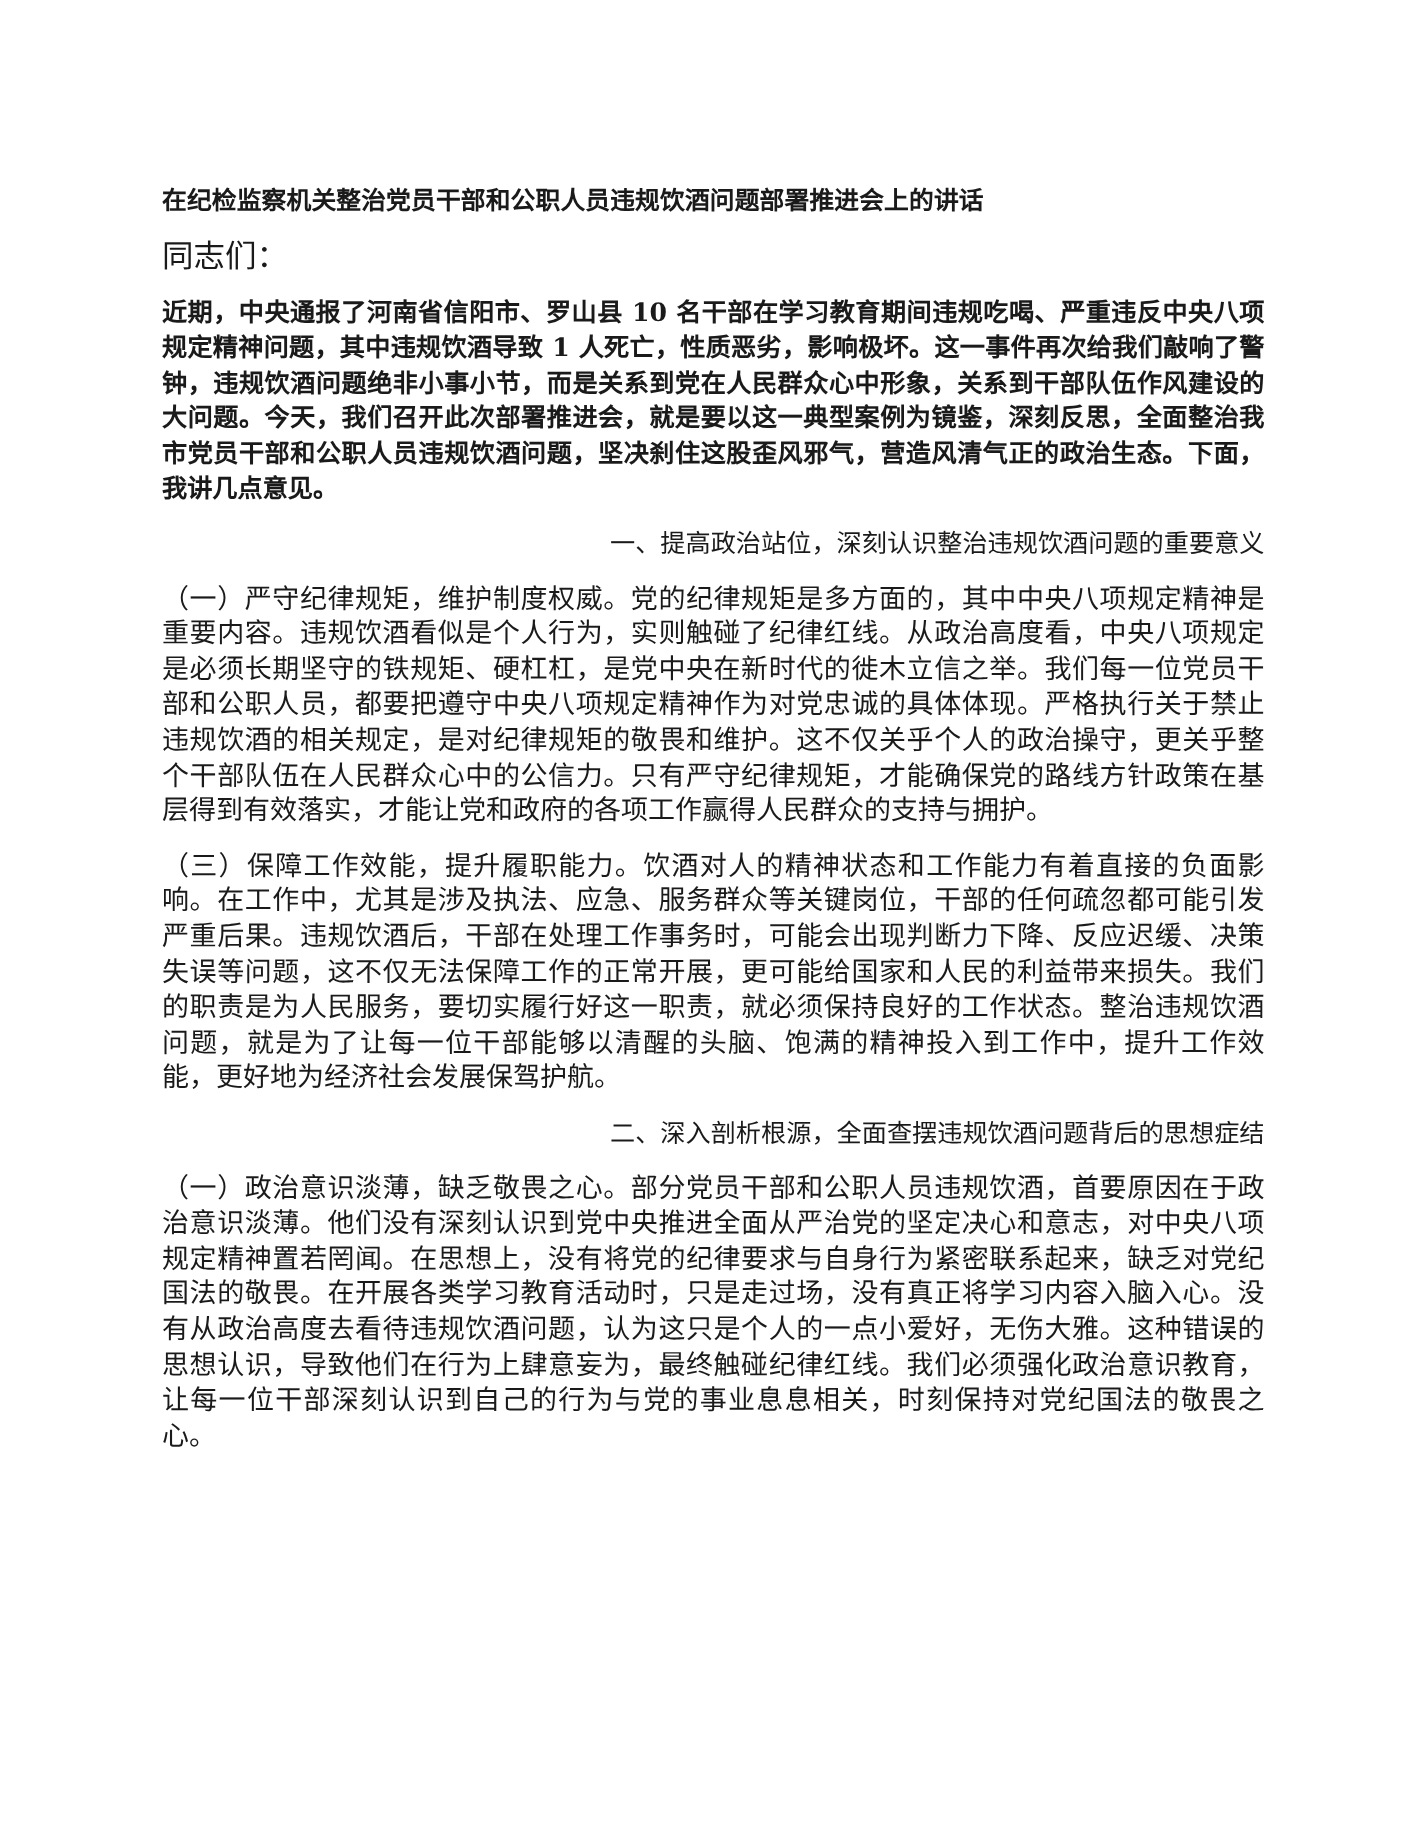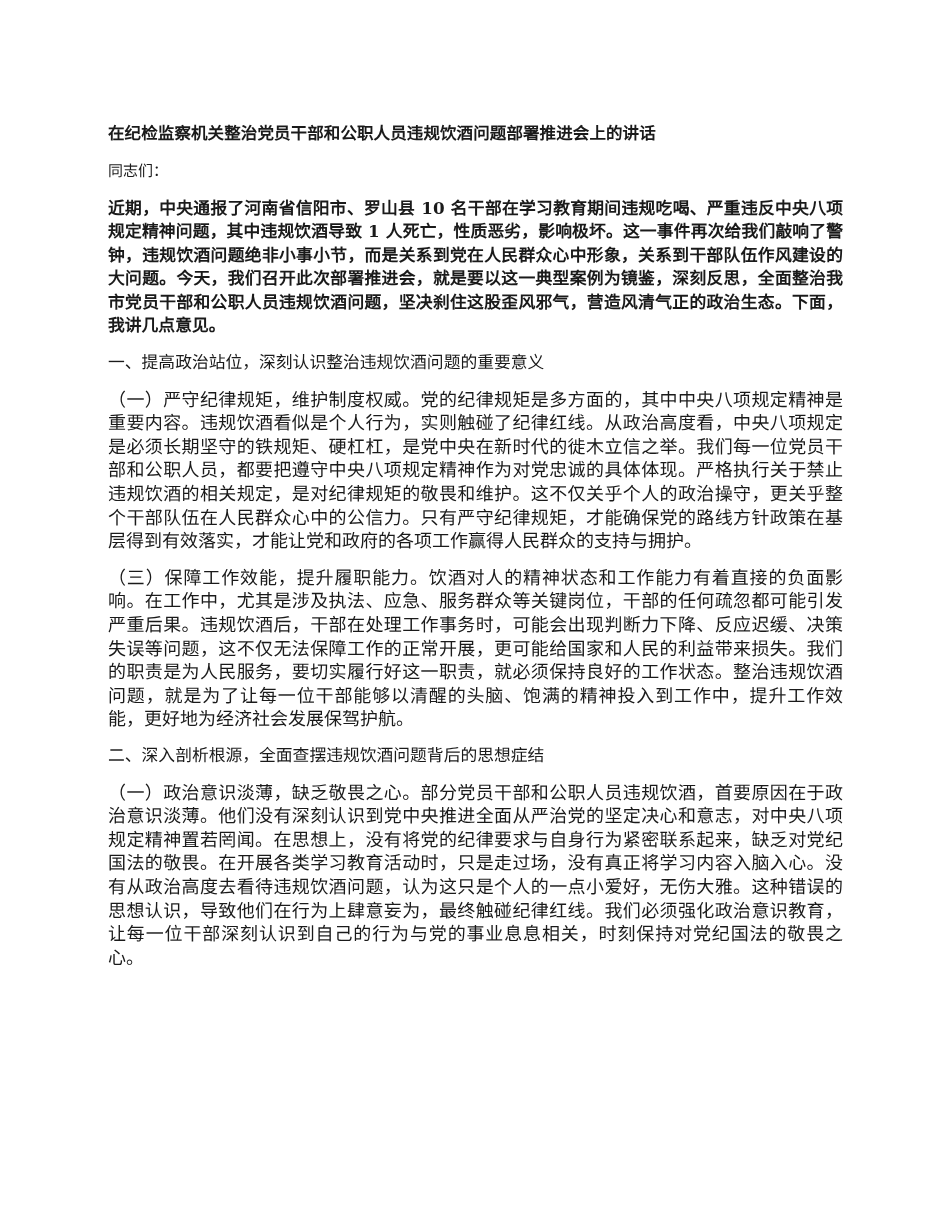--- a/index.html
+++ b/index.html
@@ -24,39 +24,39 @@
   }
   .doc-title {
     font-size: 16.5px;
     font-weight: bold;
     line-height: 24px;
     margin: 0 0 14px 0;
     letter-spacing: 0.1px;
     text-align: left;
   }
   .salutation {
-    font-size: 15px;
+    font-size: 21px;
     line-height: 23.5px;
     margin: 0 0 13px 0;
   }
   .body-para {
     font-size: 16.8px;
     line-height: 23.6px;
     margin: 0 0 13px 0;
     text-align: justify;
     text-justify: inter-ideograph;
     letter-spacing: 0;
     font-weight: bold;
   }
   .section-heading {
     font-size: 16.8px;
     line-height: 23.6px;
     margin: 0 0 13px 0;
     font-weight: normal;
-    text-align: left;
+    text-align: right;
   }
   .sub-para {
     font-size: 18px;
     line-height: 23.6px;
     margin: 0 0 13px 0;
     text-align: justify;
     text-justify: inter-ideograph;
   }
   .spacer-bottom {
     height: 10px;

